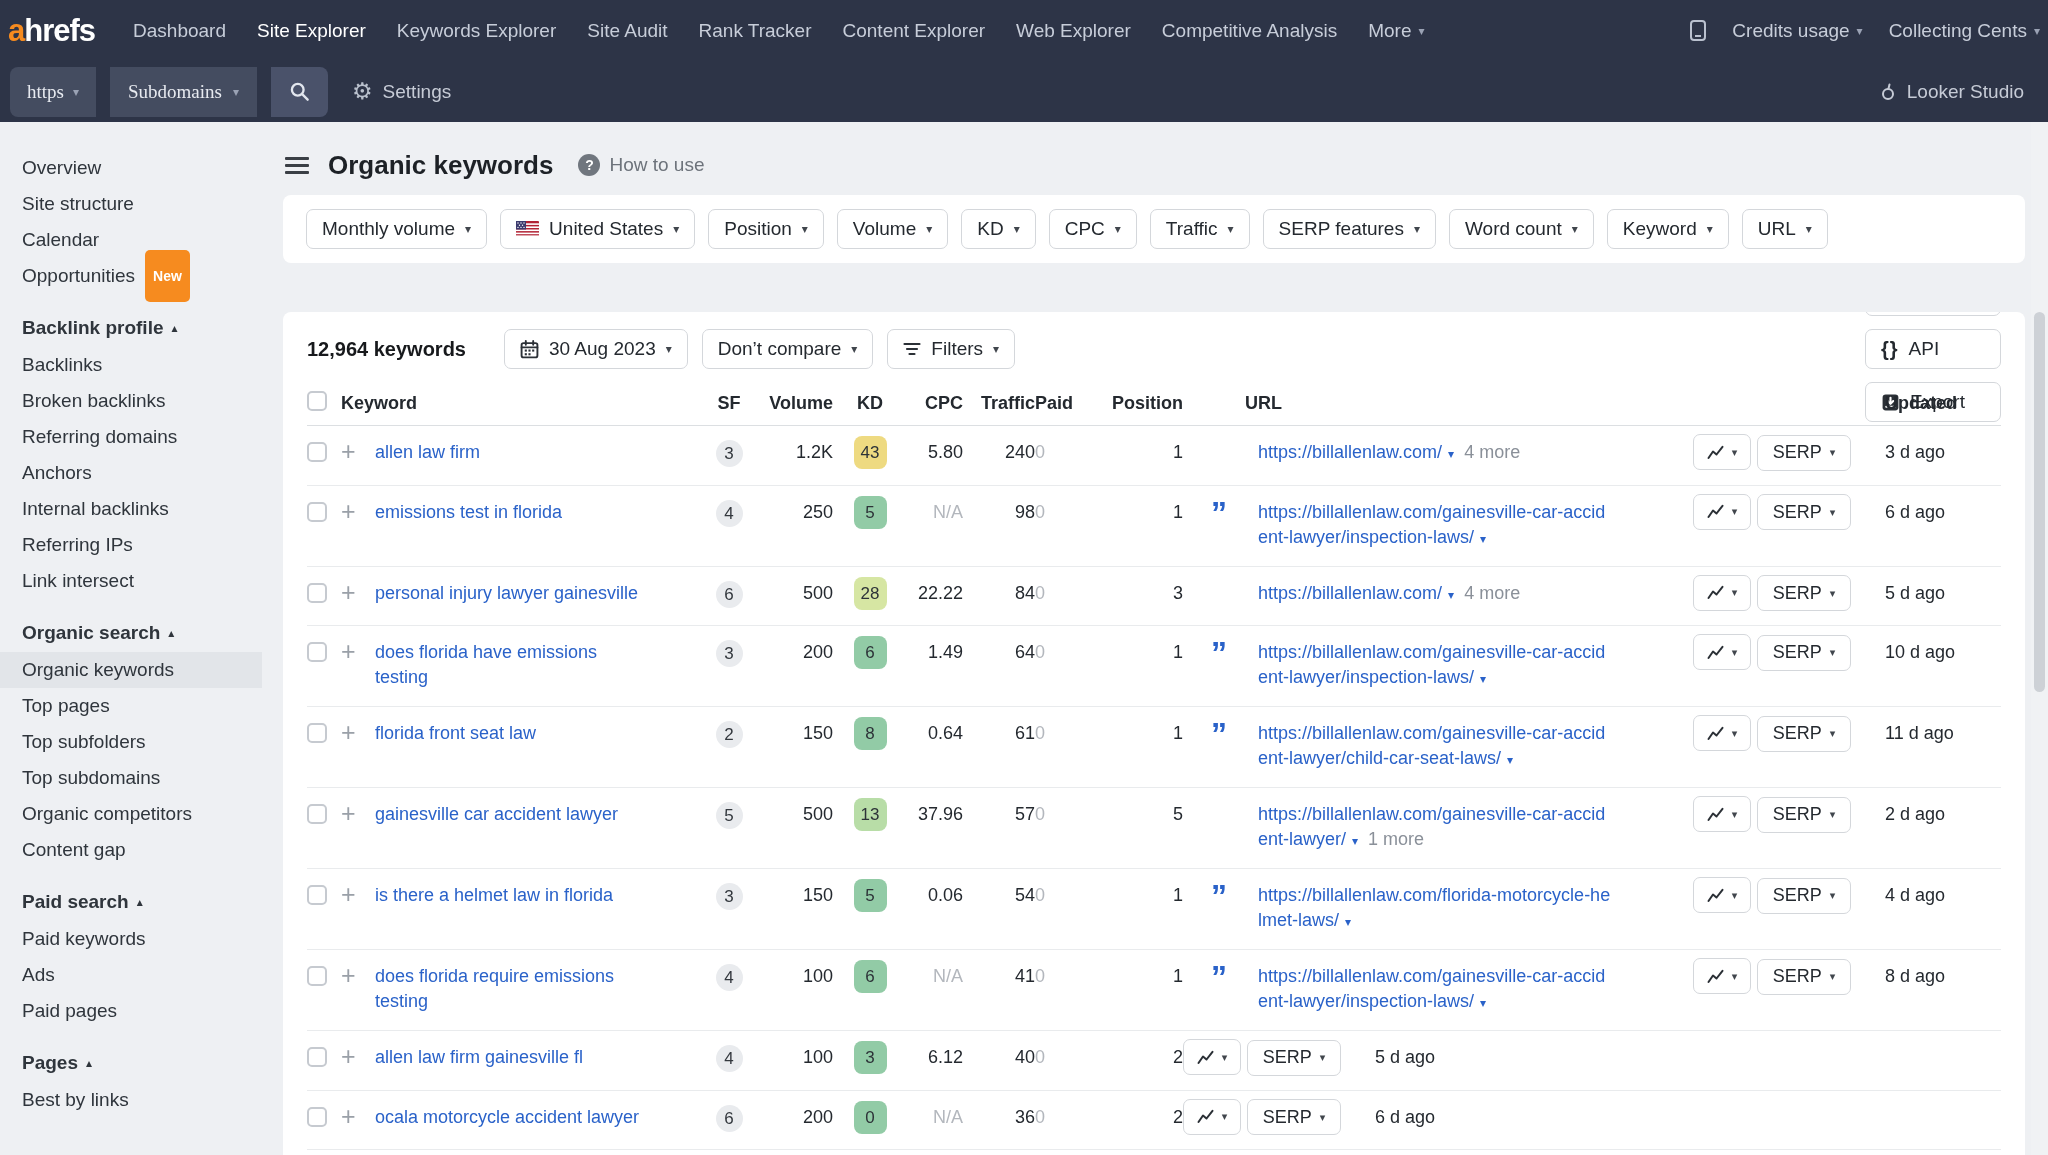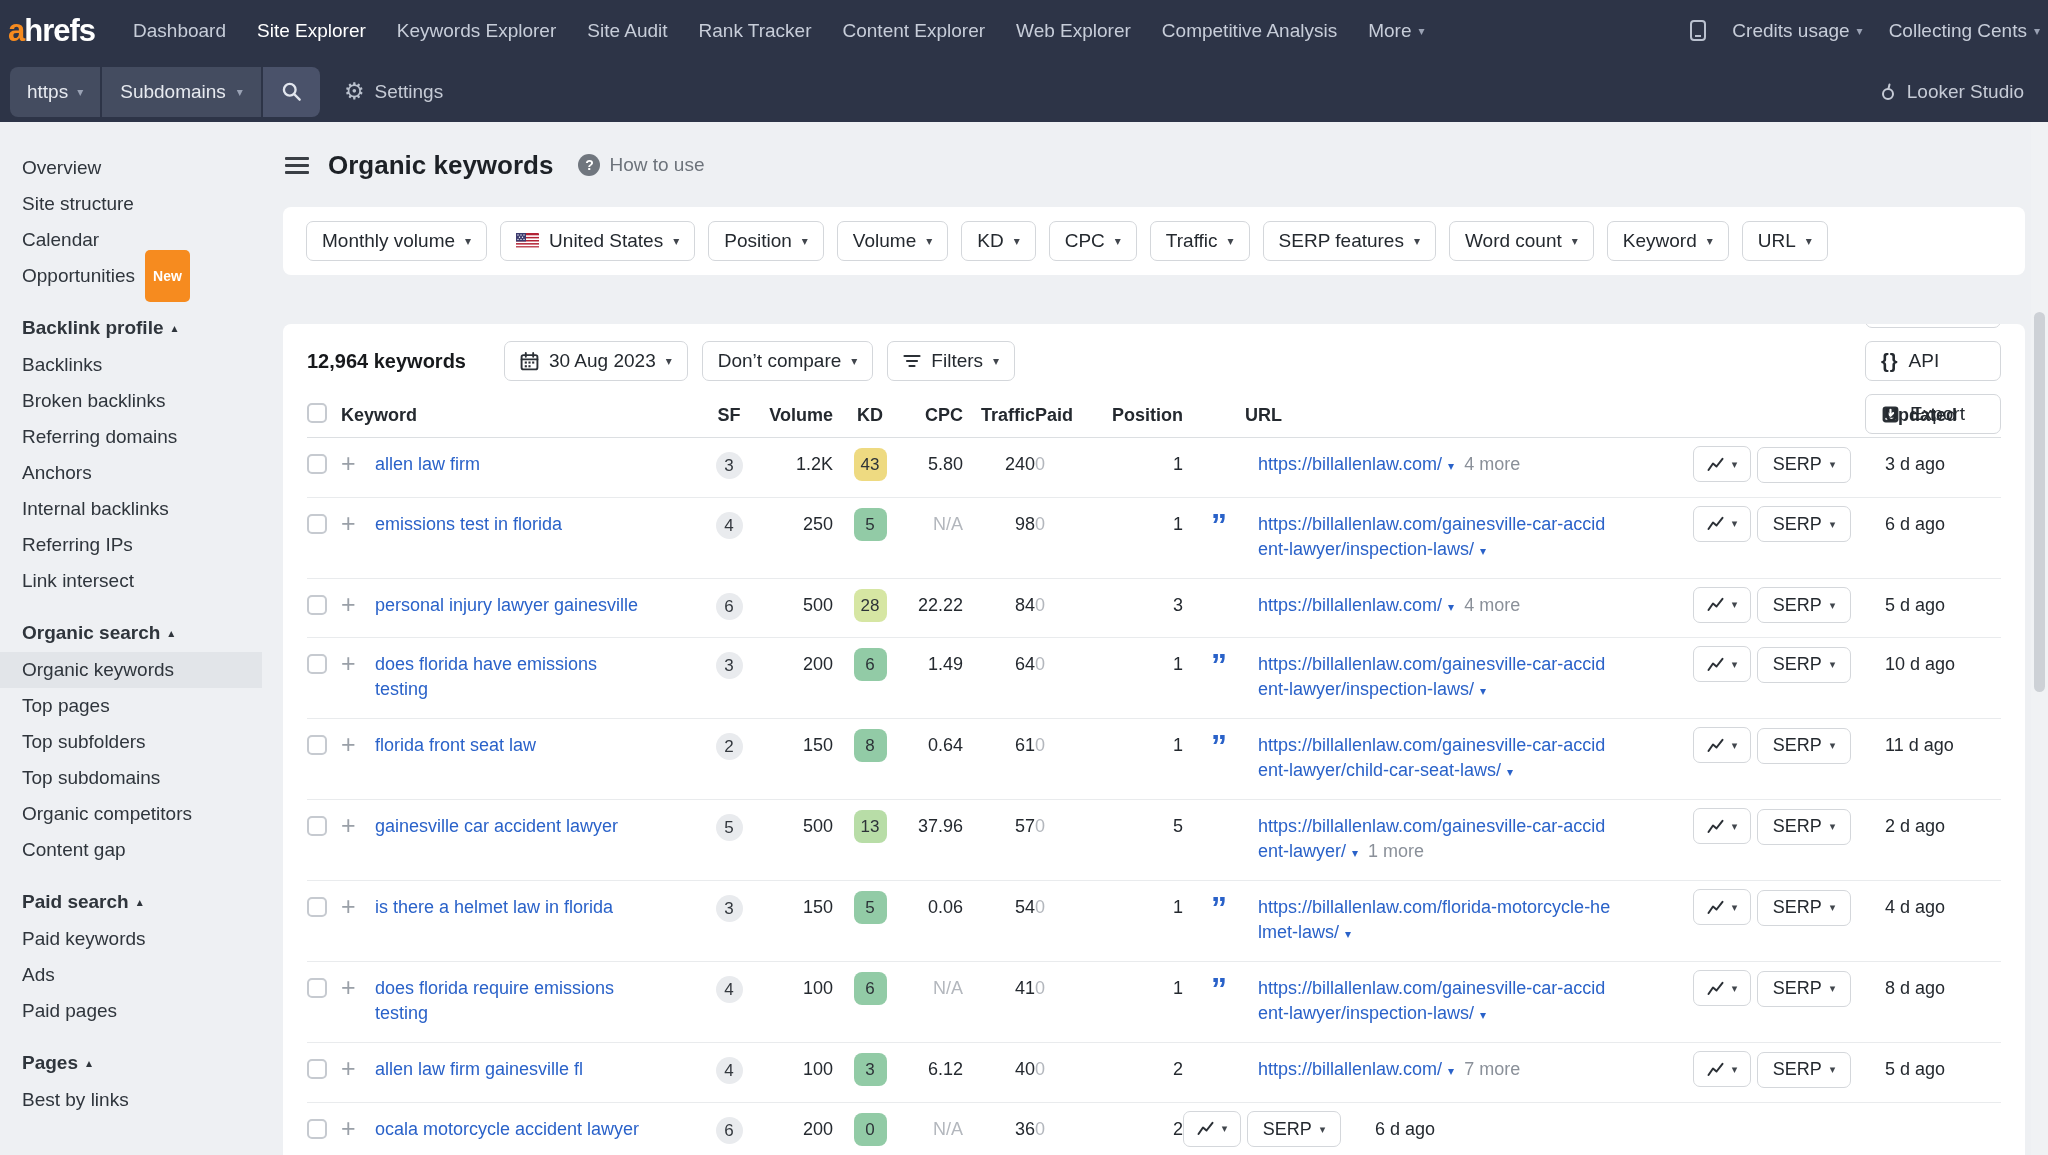--- a/index.html
+++ b/index.html
@@ -22,21 +22,21 @@
   .nav-items{display:flex;gap:31px;font-size:19px;color:#c7cdd9;flex:1;align-items:center;white-space:nowrap;}
   .nav-item{cursor:pointer;display:flex;align-items:center;gap:7px;}
   .nav-item.active{color:#ffffff;}
   .caret{font-size:12px;line-height:1;}
   .nav-caret{color:#9aa2b4;}
   .nav-right{display:flex;gap:26px;color:#c7cdd9;font-size:19px;align-items:center;white-space:nowrap;}
   .device-icon{width:16px;height:21px;border:2px solid #bac1cf;border-radius:4px;position:relative;display:inline-block;}
   .device-icon::after{content:'';position:absolute;bottom:2px;left:50%;transform:translateX(-50%);width:6px;height:2px;background:#bac1cf;}
 
   .url-row{height:61px;display:flex;align-items:center;position:relative;padding-left:2px;}
-  .searchbar{display:flex;height:50px;gap:2px;}
+  .searchbar{display:flex;height:50px;gap:14px;font-family:Liberation Serif, serif;}
   .seg{background:#444c60;color:#e7eaf0;font-size:19px;display:flex;align-items:center;border:none;font-family:inherit;cursor:pointer;}
   .seg-proto{padding:0 17px;gap:9px;border-radius:8px 0 0 8px;}
   .seg-url{width:740px;padding:0 16px;justify-content:space-between;background:#3e4657;cursor:text;}
   .urlbar-icons{display:flex;align-items:center;gap:13px;color:#8d95a8;}
   .ubar-div{width:1px;height:20px;background:#59627a;}
   .close-x{font-size:25px;line-height:1;color:#8d95a8;cursor:pointer;}
   .seg-mode{padding:0 18px;gap:11px;}
   .seg-search{width:57px;justify-content:center;background:#4a526a;border-radius:0 8px 8px 0;}
   .settings{margin-left:24px;display:flex;gap:10px;align-items:center;color:#c6cbd6;font-size:19px;background:none;border:none;font-family:inherit;cursor:pointer;}
   .gear{font-size:23px;color:#b9c0cd;line-height:1;}
@@ -52,21 +52,21 @@
   .side-caret{font-size:12px;}
 
   .main{flex:1;padding:0 23px 0 21px;min-width:0;}
   .title-row{margin-top:23px;height:40px;display:flex;align-items:center;gap:17px;}
   .hamburger{background:none;border:none;display:flex;flex-direction:column;gap:4px;cursor:pointer;padding:4px 2px;}
   .hamburger i{display:block;width:24px;height:3px;background:#3a3f45;border-radius:1px;}
   .page-title{font-size:26px;font-weight:700;color:#1d2126;margin-right:8px;}
   .howto{display:flex;gap:9px;align-items:center;color:#6d737b;font-size:19px;cursor:pointer;}
   .q-icon{width:22px;height:22px;border-radius:50%;background:#70767e;color:#fff;font-size:14px;font-weight:700;display:flex;align-items:center;justify-content:center;}
 
-  .filters-card{margin-top:22px;background:var(--card-bg);border-radius:8px;height:68px;display:flex;align-items:center;padding:0 23px;gap:13px;}
+  .filters-card{margin-top:10px;background:var(--card-bg);border-radius:8px;height:68px;display:flex;align-items:center;padding:0 23px;gap:13px;}
   .chip{height:40px;border:1px solid #d4d7db;border-radius:7px;background:#fff;display:flex;align-items:center;gap:10px;padding:0 15px;font-size:19px;color:#24292f;font-family:inherit;cursor:pointer;white-space:nowrap;}
   .chip .caret{color:#41464d;}
   .flag{display:inline-flex;}
 
   .table-card{margin-top:49px;background:var(--card-bg);border-radius:8px 8px 0 0;height:847px;overflow:hidden;padding:0 24px;}
   .toolbar{height:70px;display:flex;align-items:center;gap:14px;padding-top:4px;}
   .kw-count{font-size:20px;font-weight:700;color:#17191c;margin-right:24px;}
   .btn{height:40px;border:1px solid #d4d7db;border-radius:7px;background:#fff;display:flex;align-items:center;gap:10px;padding:0 15px;font-size:19px;color:#24292f;font-family:inherit;cursor:pointer;white-space:nowrap;}
   .btn .caret{color:#41464d;}
   .toolbar-right{margin-left:auto;display:flex;gap:13px;flex-direction:column;}
@@ -663,21 +663,20 @@
               <div class="c-check"><span class="cb"></span></div>
               <div class="c-plus">+</div>
               <div class="c-kw"><span class="kw-link">allen law firm gainesville fl</span></div>
               <div class="c-sf"><span class="pill">4</span></div>
               <div class="c-vol">100</div>
               <div class="c-kd"><span class="kd-badge" style="background: rgb(146, 203, 166);">3</span></div>
               <div class="c-cpc">6.12</div>
               <div class="c-traffic">40</div>
               <div class="c-paid">0</div>
               <div class="c-pos">2</div>
-              <div class="c-url"><span class="url-link">https://billallenlaw.com/</span><span class="url-caret">▾</span><span class="url-more">7 more</span></div>
               <div class="c-chart"><button class="mini-btn chart-btn">
                   <span>
                     <svg width="17" height="15" viewBox="0 0 17 15" fill="none" stroke="#2b3036" stroke-width="2" stroke-linecap="round" stroke-linejoin="round">
                       <polyline points="1.5,13 6,6.5 9.5,9.5 15.5,1.8"></polyline>
                     </svg>
                   </span>
                   <span class="caret">▾</span>
                 </button></div>
               <div class="c-serp"><button class="mini-btn serp-btn">
                   <span>SERP</span>

